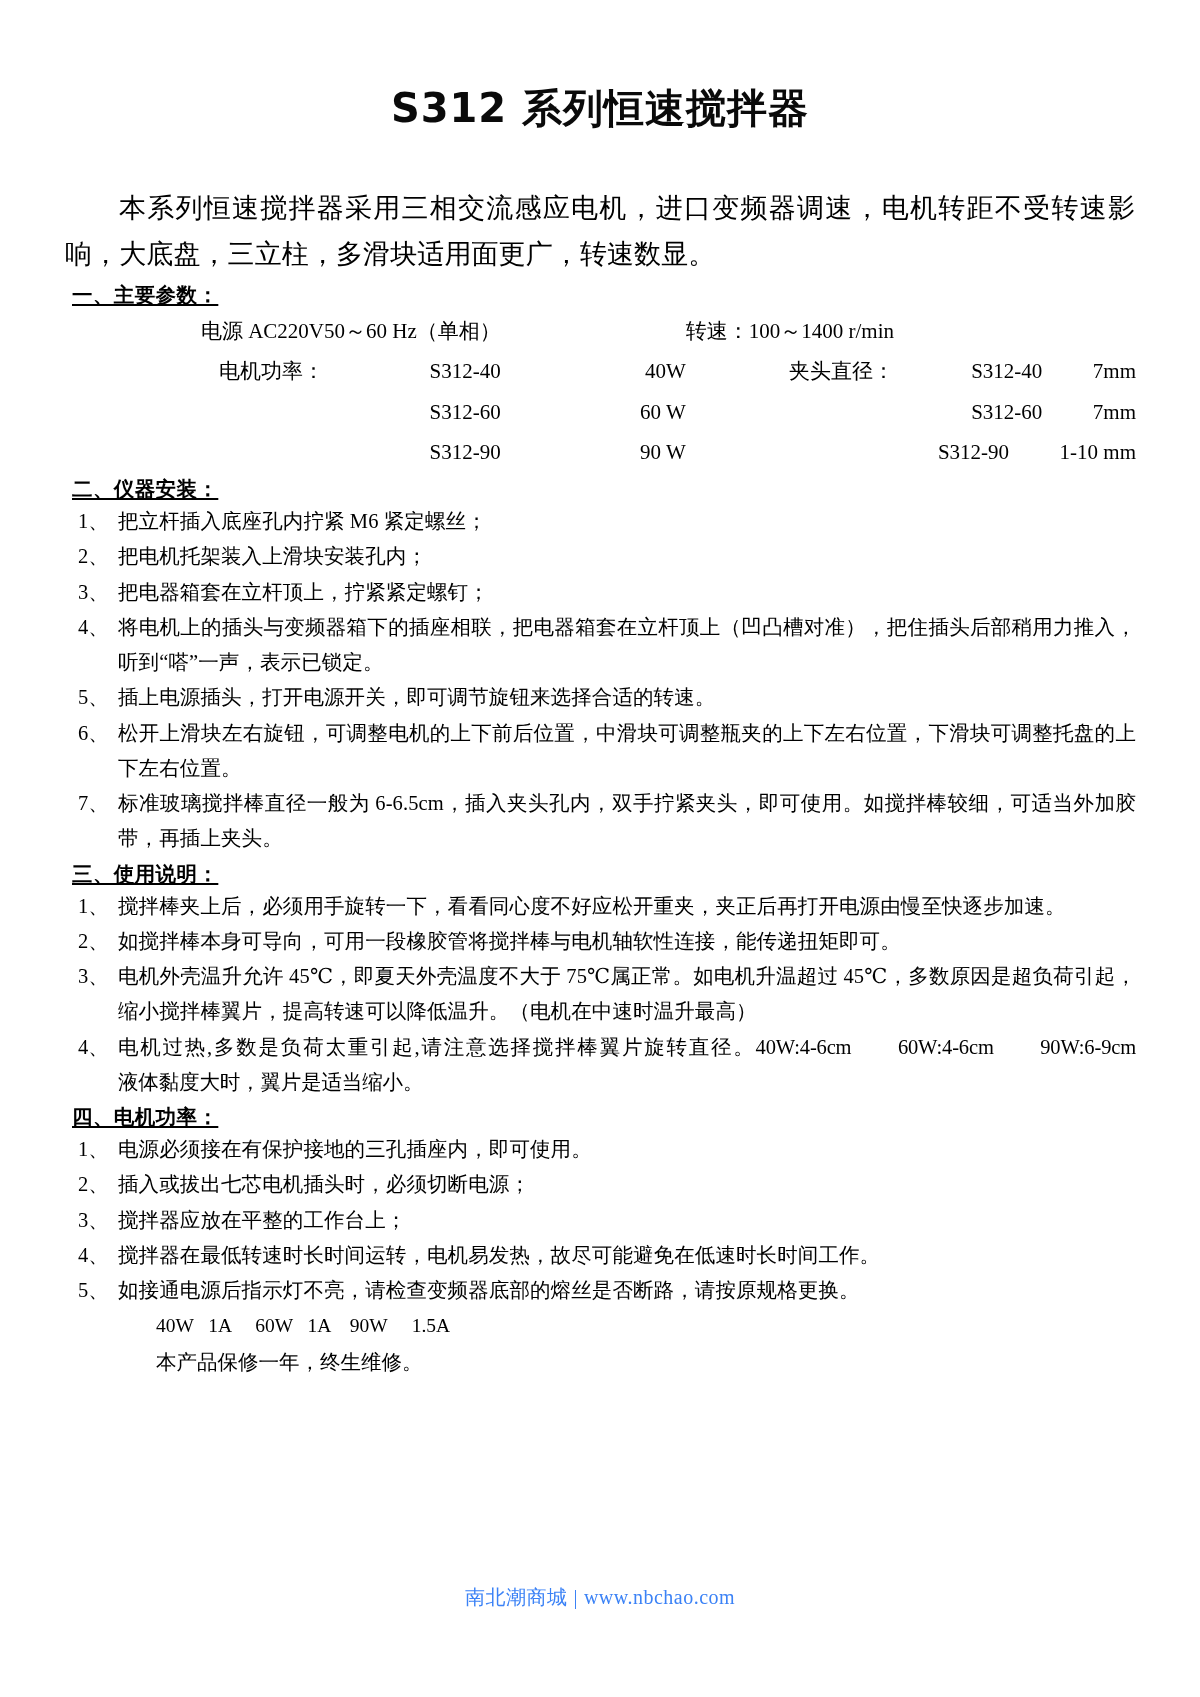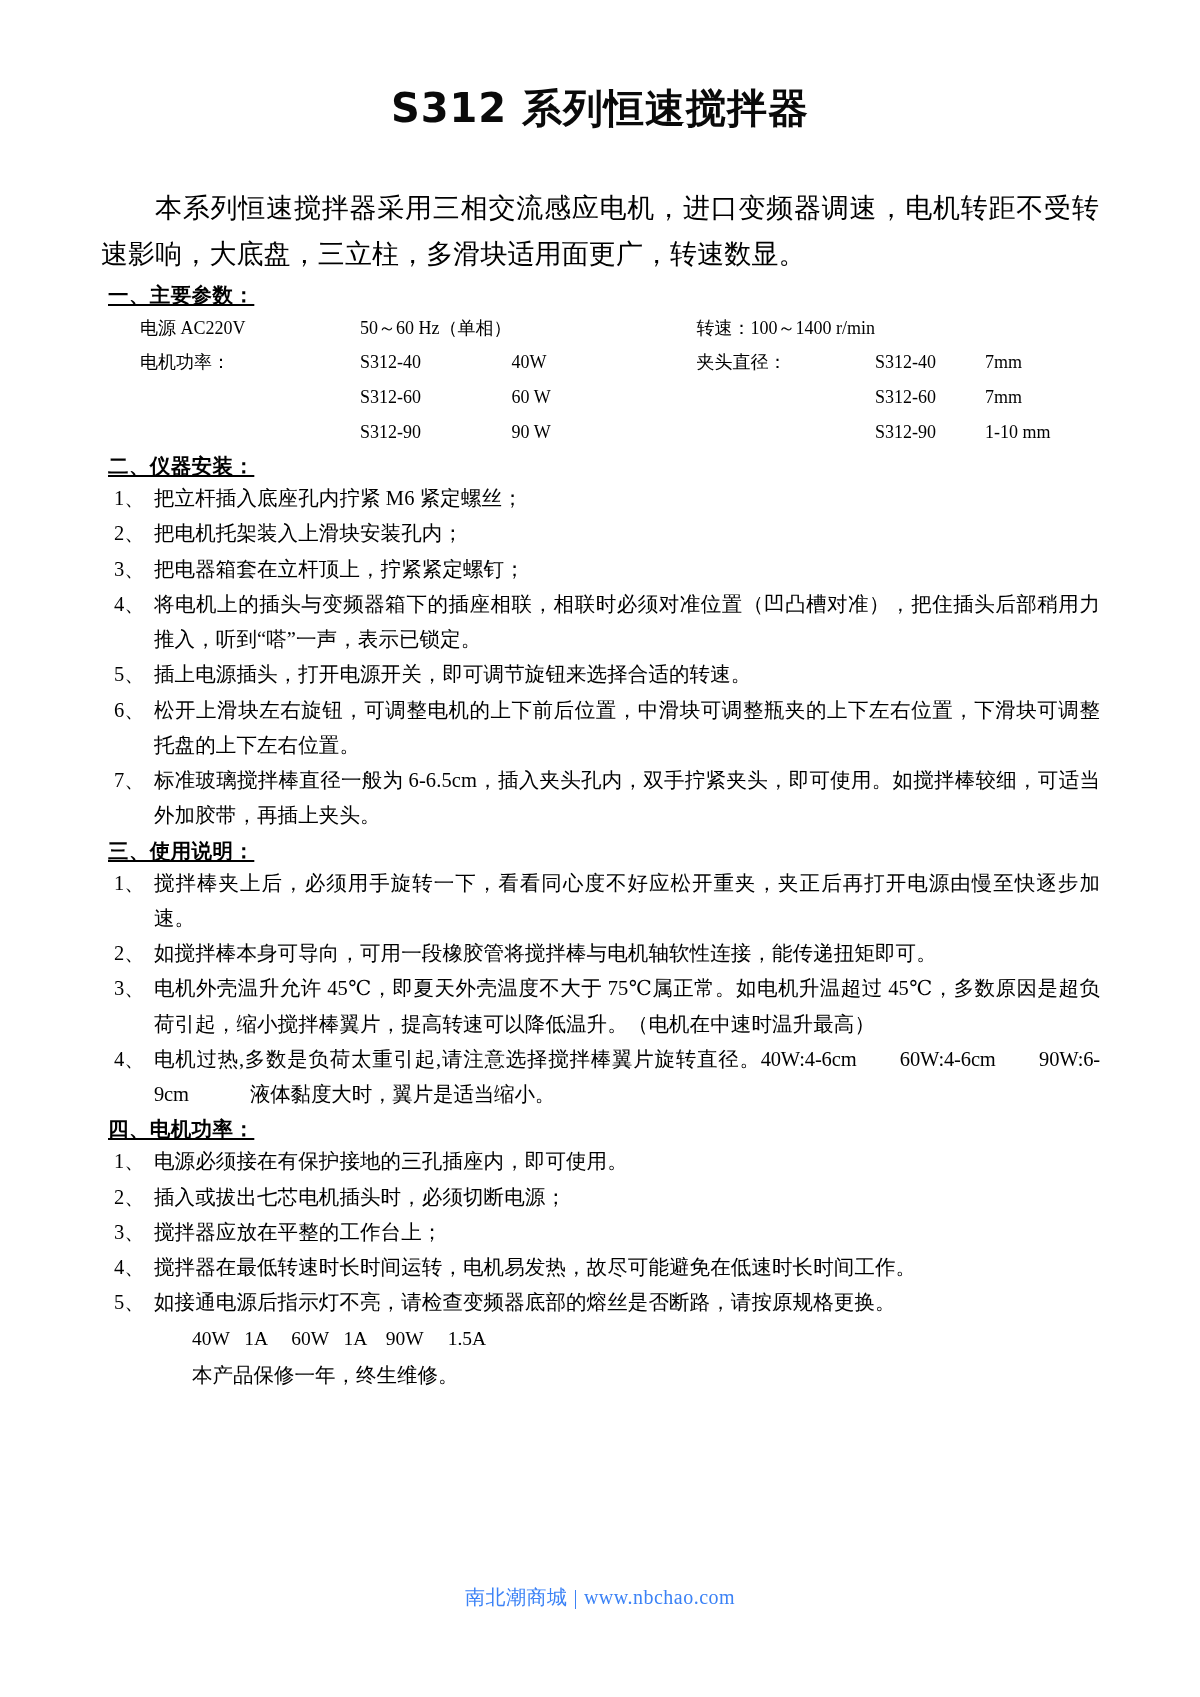--- a/index.html
+++ b/index.html
@@ -14,21 +14,21 @@
     height: 1697px;
     position: relative;
     font-family: "Liberation Serif", "DejaVu Serif", serif;
     color: #000000;
     overflow: hidden;
   }
   .page {
     position: relative;
     width: 1200px;
     height: 1697px;
-    padding: 0 100px;
+    padding: 0 64px;
   }
 
   
   .doc-title {
     text-align: center;
     font-family: "DejaVu Sans", "Liberation Sans", sans-serif;
     font-weight: bold;
     font-size: 40px;
     letter-spacing: 1px;
     margin: 0;
@@ -59,25 +59,26 @@
     text-decoration: underline;
   }
 
   
   .spec-table {
     margin: 2px 0 0 0;
     border-collapse: collapse;
     width: 100%;
   }
   .spec-table td {
-    font-size: 18px;
+    font-size: 21px;
     line-height: 1.92;
     padding: 0;
     vertical-align: top;
     white-space: nowrap;
+    text-align: right;
   }
   .col-a { width: 40px; }
   .col-b { width: 220px; }
   .col-c { width: 150px; }
   .col-d { width: 185px; }
   .col-e { width: 165px; }
   .col-f { width: auto; margin-left: 46px; }
 
   
   .list {
@@ -201,21 +202,21 @@
     <li class="item">
       <span class="num">2、</span>
       <span class="txt">把电机托架装入上滑块安装孔内；</span>
     </li>
     <li class="item">
       <span class="num">3、</span>
       <span class="txt">把电器箱套在立杆顶上，拧紧紧定螺钉；</span>
     </li>
     <li class="item">
       <span class="num">4、</span>
-      <span class="txt">将电机上的插头与变频器箱下的插座相联，相联时必须对准位置（凹凸槽对准），把住插头后部稍用力推入，听到“嗒”一声，表示已锁定。</span>
+      <span class="txt">将电机上的插头与变频器箱下的插座相联，把电器箱套在立杆顶上（凹凸槽对准），把住插头后部稍用力推入，听到“嗒”一声，表示已锁定。</span>
     </li>
     <li class="item">
       <span class="num">5、</span>
       <span class="txt">插上电源插头，打开电源开关，即可调节旋钮来选择合适的转速。</span>
     </li>
     <li class="item">
       <span class="num">6、</span>
       <span class="txt">松开上滑块左右旋钮，可调整电机的上下前后位置，中滑块可调整瓶夹的上下左右位置，下滑块可调整托盘的上下左右位置。</span>
     </li>
     <li class="item">

